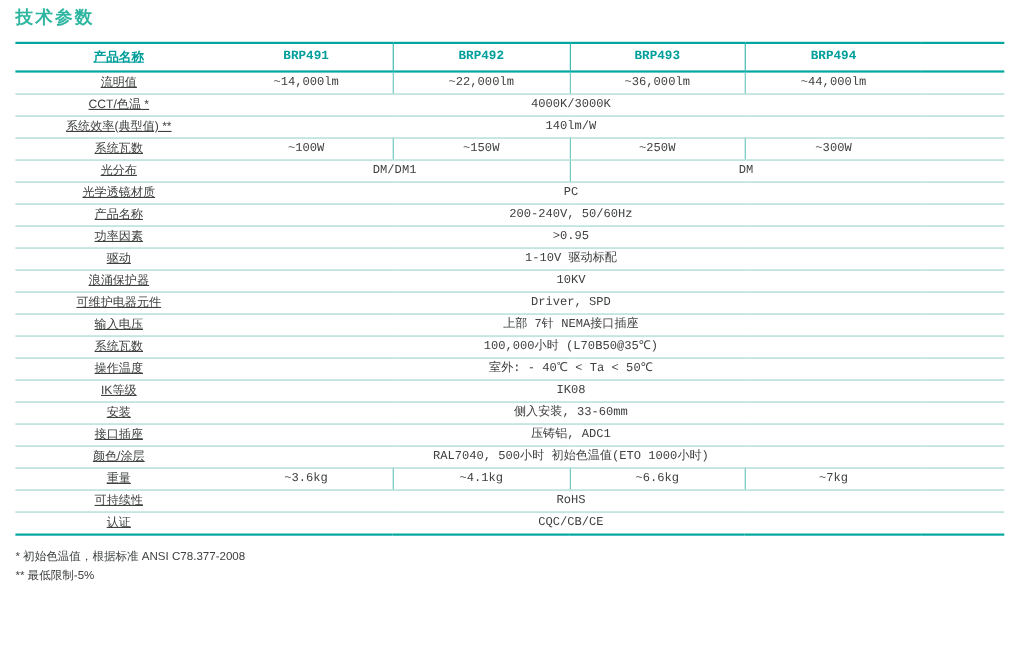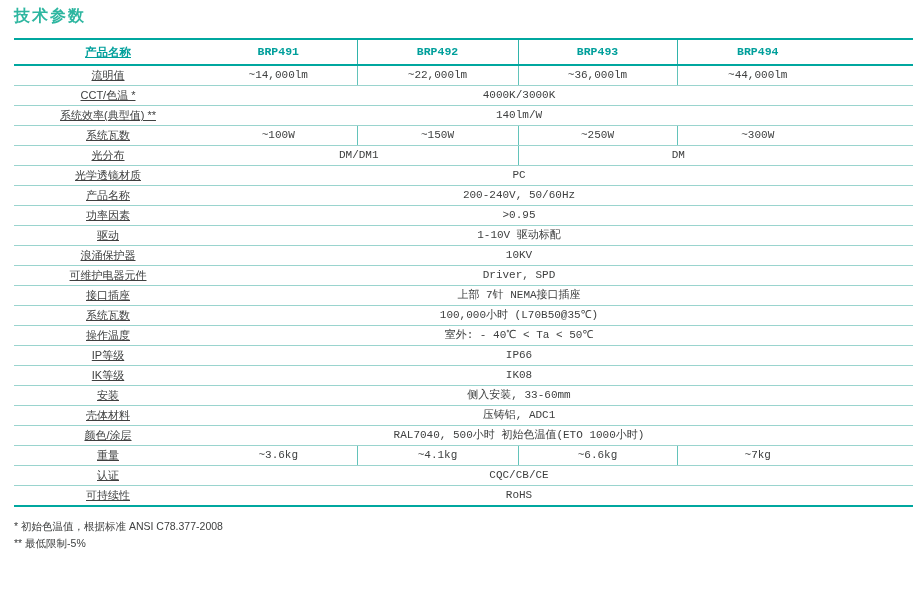--- a/index.html
+++ b/index.html
@@ -146,75 +146,70 @@
           <td class="label">浪涌保护器</td>
           <td class="v" colspan="4">10KV</td>
           <td class="filler"></td>
         </tr>
         <tr>
           <td class="label">可维护电器元件</td>
           <td class="v" colspan="4">Driver, SPD</td>
           <td class="filler"></td>
         </tr>
         <tr>
-          <td class="label">接口插座</td>
+          <td class="label">输入电压</td>
           <td class="v" colspan="4">上部 7针 NEMA接口插座</td>
           <td class="filler"></td>
         </tr>
         <tr>
           <td class="label">系统瓦数</td>
           <td class="v" colspan="4">100,000小时 (L70B50@35℃)</td>
           <td class="filler"></td>
         </tr>
         <tr>
           <td class="label">操作温度</td>
           <td class="v" colspan="4">室外: - 40℃ &lt; Ta &lt; 50℃</td>
           <td class="filler"></td>
         </tr>
         <tr>
-          <td class="label">IP等级</td>
-          <td class="v" colspan="4">IP66</td>
-          <td class="filler"></td>
-        </tr>
-        <tr>
           <td class="label">IK等级</td>
           <td class="v" colspan="4">IK08</td>
           <td class="filler"></td>
         </tr>
         <tr>
           <td class="label">安装</td>
           <td class="v" colspan="4">侧入安装, 33-60mm</td>
           <td class="filler"></td>
         </tr>
         <tr>
-          <td class="label">壳体材料</td>
+          <td class="label">接口插座</td>
           <td class="v" colspan="4">压铸铝, ADC1</td>
           <td class="filler"></td>
         </tr>
         <tr>
           <td class="label">颜色/涂层</td>
           <td class="v" colspan="4">RAL7040, 500小时 初始色温值(ETO 1000小时)</td>
           <td class="filler"></td>
         </tr>
         <tr>
           <td class="label">重量</td>
           <td class="v">~3.6kg</td>
           <td class="v sep">~4.1kg</td>
           <td class="v sep">~6.6kg</td>
           <td class="v sep">~7kg</td>
           <td class="filler"></td>
         </tr>
         <tr>
+          <td class="label">可持续性</td>
+          <td class="v" colspan="4">RoHS</td>
+          <td class="filler"></td>
+        </tr>
+        <tr>
           <td class="label">认证</td>
           <td class="v" colspan="4">CQC/CB/CE</td>
-          <td class="filler"></td>
-        </tr>
-        <tr>
-          <td class="label">可持续性</td>
-          <td class="v" colspan="4">RoHS</td>
           <td class="filler"></td>
         </tr>
       </tbody>
   </table>
 
   <div class="footnotes">
     <div>* 初始色温值，根据标准 ANSI C78.377-2008</div>
     <div>** 最低限制-5%</div>
   </div>
 </div>

